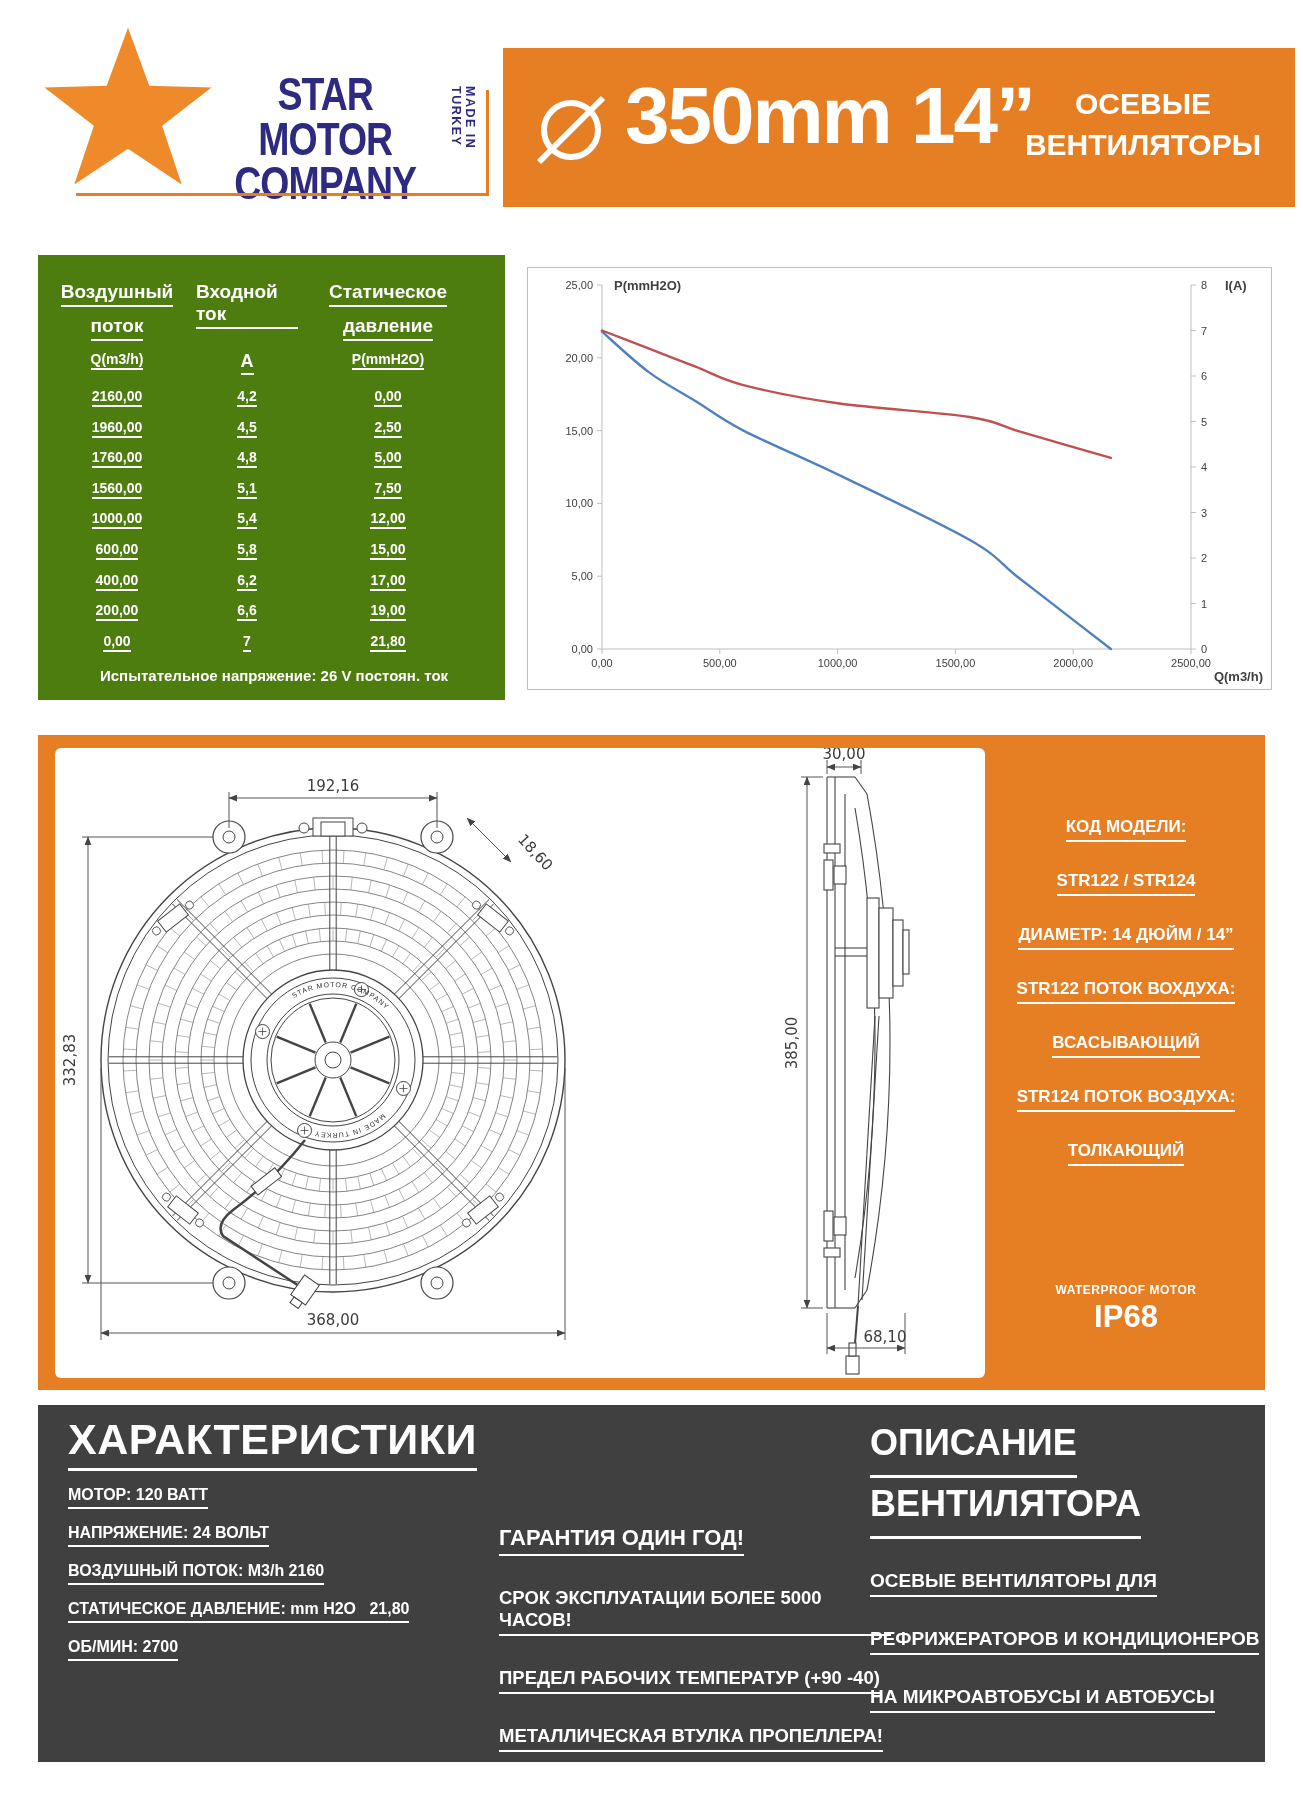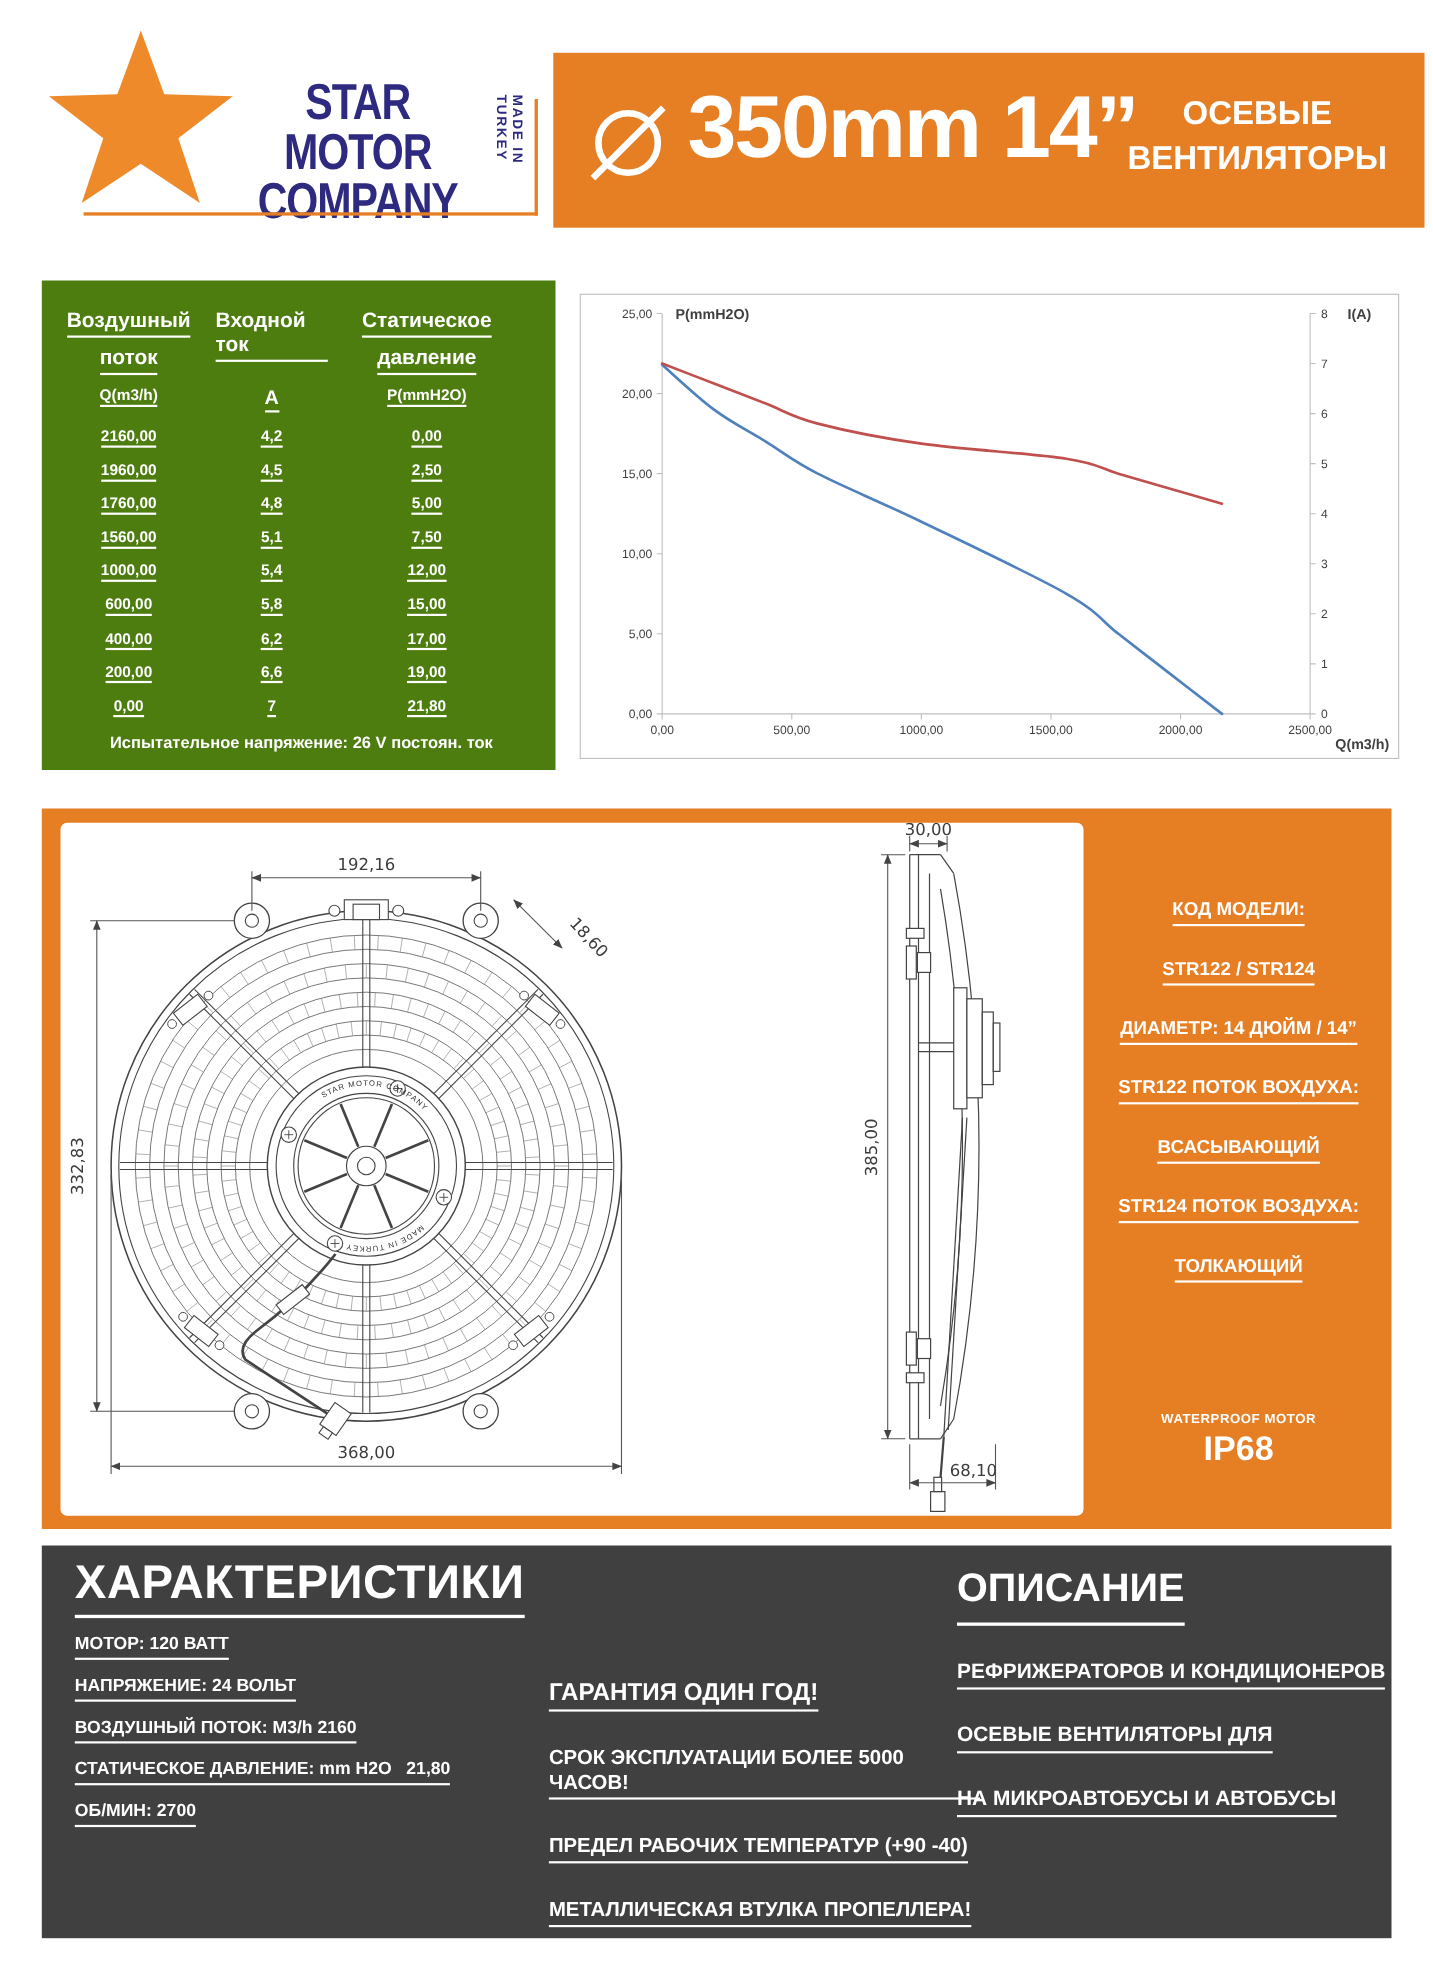--- a/index.html
+++ b/index.html
@@ -657,20 +657,21 @@
     </div>
     <div class="notes">
       <div class="note-item"><span class="u">ГАРАНТИЯ ОДИН ГОД!</span></div>
       <div class="note-item"><span class="u">СРОК ЭКСПЛУАТАЦИИ БОЛЕЕ 5000 ЧАСОВ!</span></div>
       <div class="note-item"><span class="u">ПРЕДЕЛ РАБОЧИХ ТЕМПЕРАТУР (+90 -40)</span></div>
       <div class="note-item"><span class="u">МЕТАЛЛИЧЕСКАЯ ВТУЛКА ПРОПЕЛЛЕРА!</span></div>
     </div>
     <div class="description">
       <div class="desc-title">
         <span class="u">ОПИСАНИЕ</span><br>
+        <span class="u">ВЕНТИЛЯТОРА</span>
       </div>
+      <div class="desc-item"><span class="u">ОСЕВЫЕ ВЕНТИЛЯТОРЫ ДЛЯ</span></div>
       <div class="desc-item"><span class="u">РЕФРИЖЕРАТОРОВ И КОНДИЦИОНЕРОВ</span></div>
-      <div class="desc-item"><span class="u">ОСЕВЫЕ ВЕНТИЛЯТОРЫ ДЛЯ</span></div>
       <div class="desc-item"><span class="u">НА МИКРОАВТОБУСЫ И АВТОБУСЫ</span></div>
     </div>
   </div>
 
 </div>
 
 </body></html>

